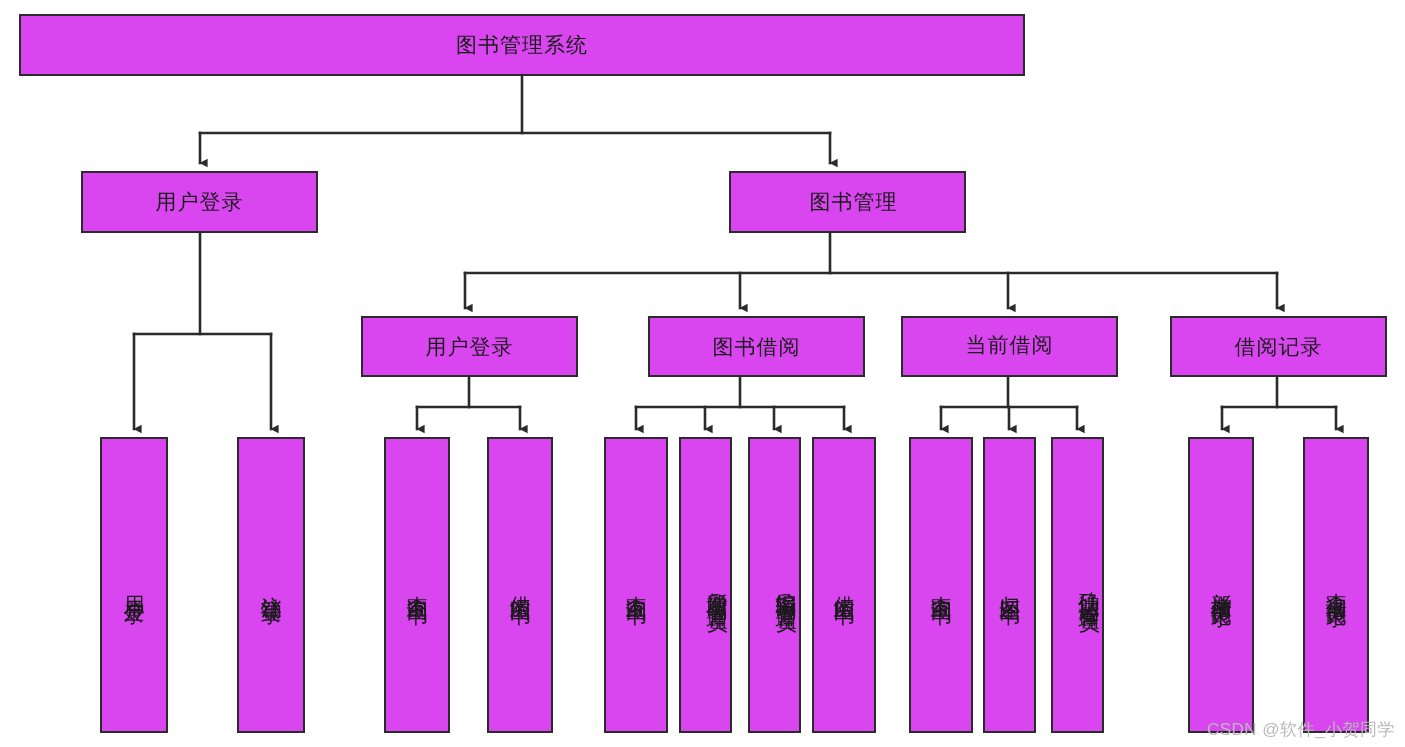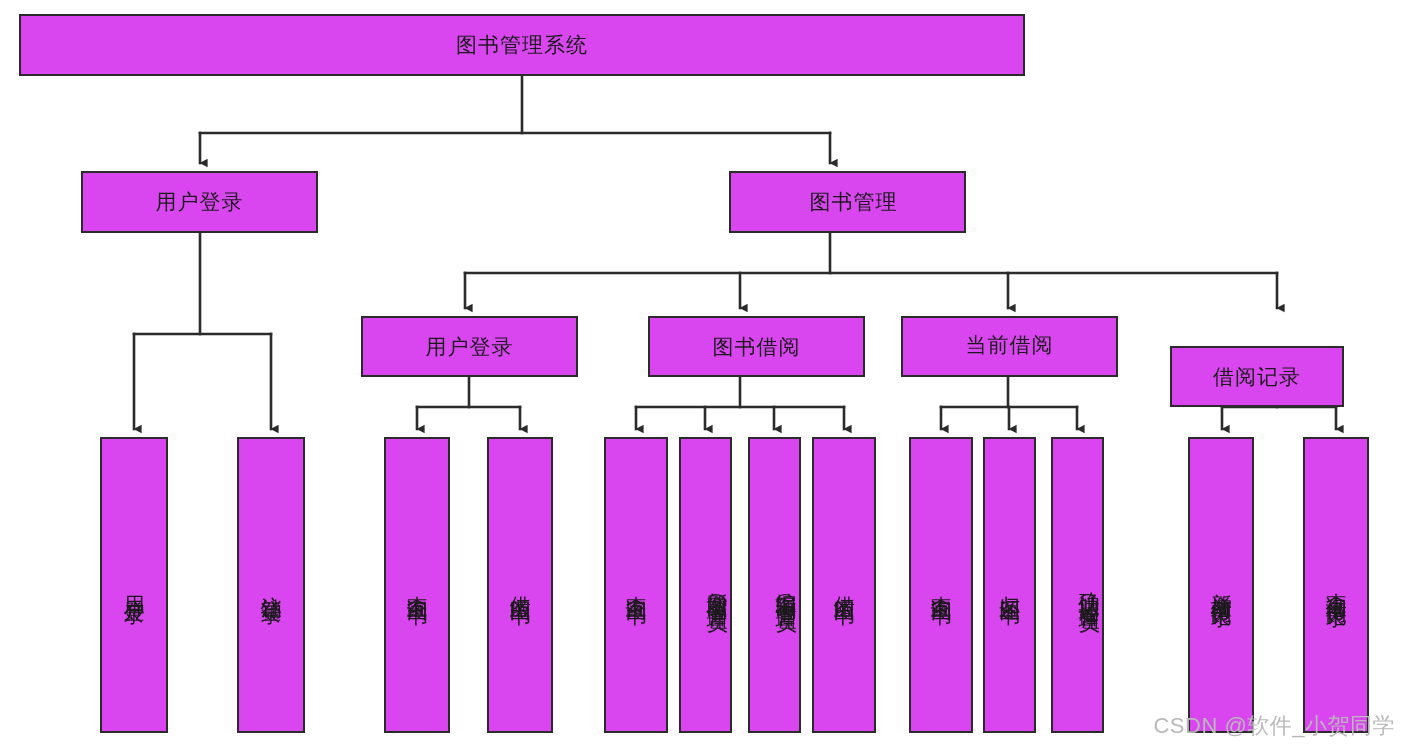--- a/index.html
+++ b/index.html
@@ -57,21 +57,21 @@
     padding-top: 0;
   }
   .node-label {
     display: block;
     white-space: pre-line;
   }
   #watermark {
     position: absolute;
     right: 10px;
     bottom: 6px;
-    font-size: 22px;
+    font-size: 17px;
     color: #b9b9b9;
     letter-spacing: 0.5px;
     z-index: 5;
     white-space: nowrap;
   }
 </style>
 </head>
 <body>
 
 <div id="diagram-root">
@@ -144,21 +144,21 @@
   </div>
 
   <div class="node horiz" style="left:632px; top:316px; width:217px; height:61px;margin-left:16px;">
     <span class="node-label">图书借阅</span>
   </div>
 
   <div class="node horiz" style="left:901px; top:316px; width:217px; height:61px;font-family:Liberation Mono, monospace;">
     <span class="node-label">当前借阅</span>
   </div>
 
-  <div class="node horiz" style="left:1170px; top:316px; width:174px; height:61px;margin-top:30px;">
+  <div class="node horiz" style="left:1170px; top:316px; width:217px; height:61px;">
     <span class="node-label">借阅记录</span>
   </div>
 
   <div class="node vert mid" style="left:100px; top:437px; width:68px; height:296px;">
     <span class="node-label">用户登录</span>
   </div>
 
   <div class="node vert mid" style="left:237px; top:437px; width:68px; height:296px;">
     <span class="node-label">注销登录</span>
   </div>

